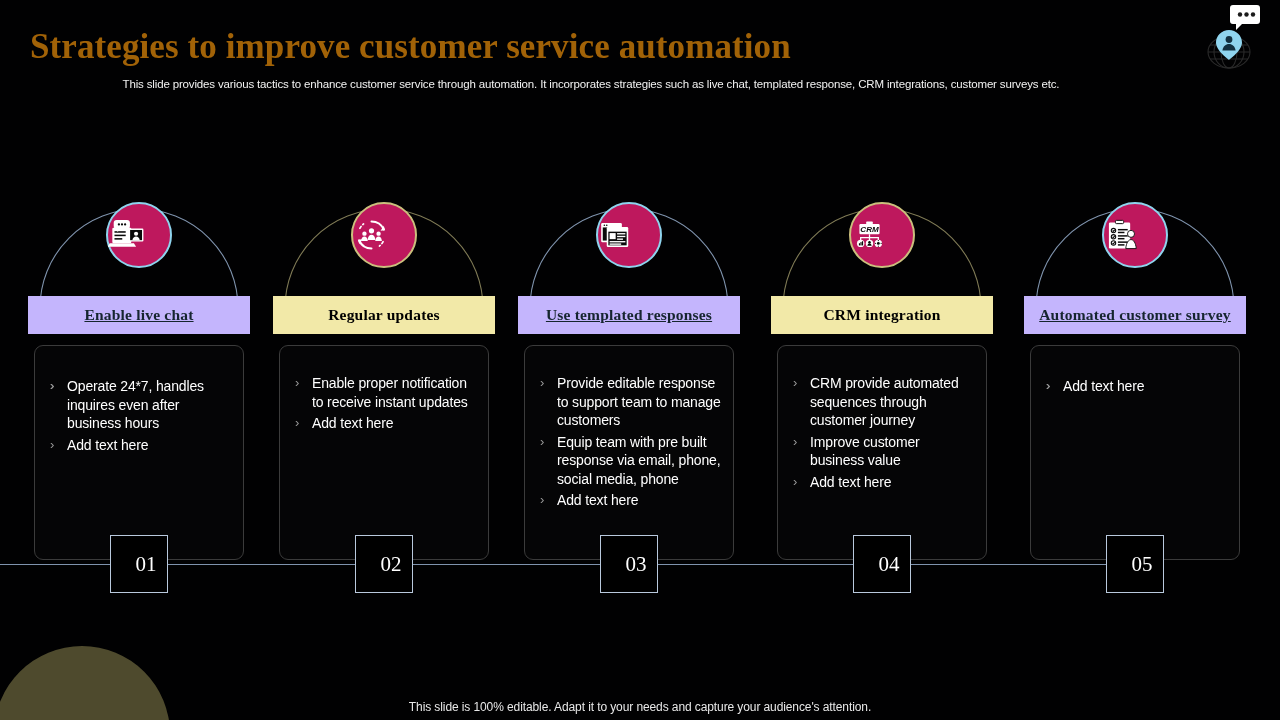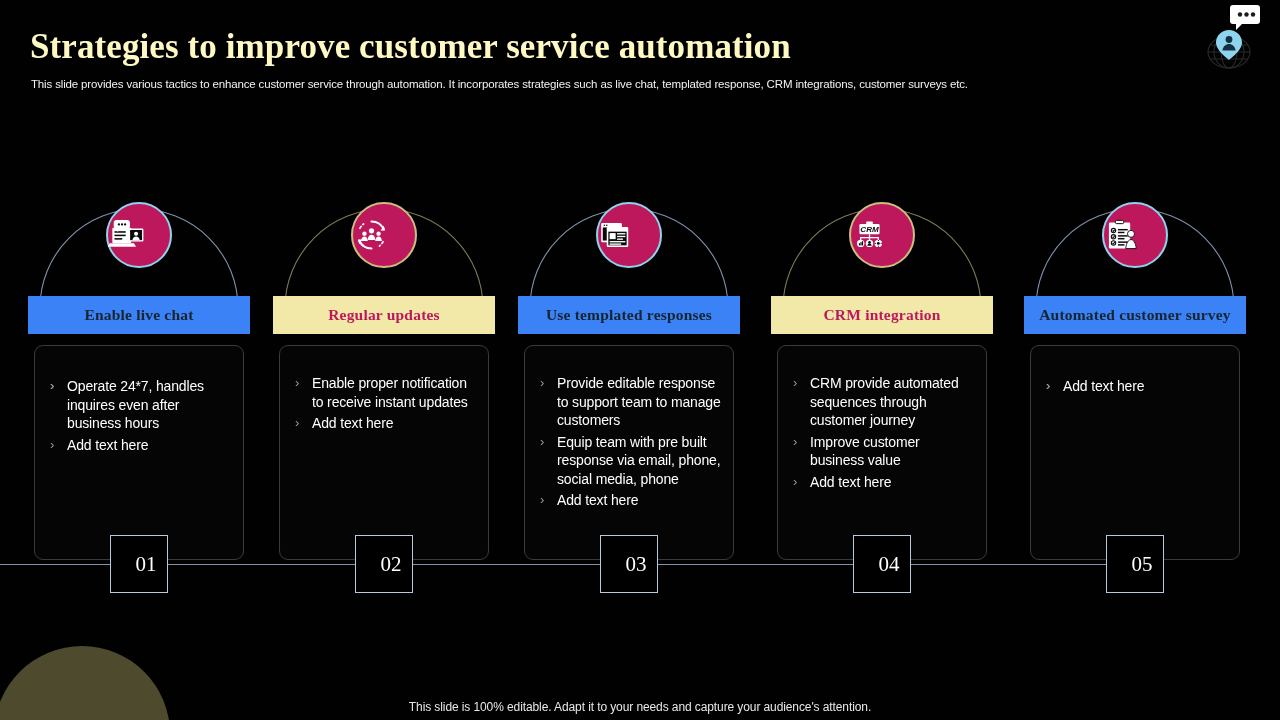--- a/index.html
+++ b/index.html
@@ -29,33 +29,34 @@
 
   
   .page-title {
     position: absolute;
     left: 30px; top: 26px;
     width: 1100px;
     font-family: "Liberation Serif", serif;
     font-weight: bold;
     font-size: 35px;
     line-height: 42px;
-    color: #fef9c3;
+    color: #a16207;
     letter-spacing: 0.1px;
     z-index: 5;
   }
   .page-subtitle {
     position: absolute;
     left: 31px; top: 77px;
     width: 1120px;
     font-size: 11.5px;
     line-height: 15px;
     color: #f2f2f2;
     letter-spacing: -0.15px;
     z-index: 5;
+    text-align: center;
   }
 
   
   .logo {
     position: absolute;
     right: 18px; top: 2px;
     width: 62px; height: 70px;
     z-index: 6;
   }
 
@@ -103,22 +104,22 @@
     left: 0; top: 106px;
     width: 222px; height: 38px;
     display: flex; align-items: center; justify-content: center;
     font-family: "Liberation Serif", serif;
     font-weight: bold;
     font-size: 15.5px;
     letter-spacing: 0.2px;
     z-index: 3;
     white-space: nowrap;
   }
-  .col.accent-blue .band { background: #3b82f6; color: #16252f; }
-  .col.accent-yellow .band { background: #f2e9a8; color: #be185d; }
+  .col.accent-blue .band { background: #c4b5fd; color: #16252f; text-decoration: underline; }
+  .col.accent-yellow .band { background: #f2e9a8; color: #000000; }
 
   
   .card {
     position: absolute;
     left: 6px; top: 155px;
     width: 210px; height: 215px;
     border: 1px solid #3b3b3b;
     border-radius: 9px;
     background: #050506;
     padding: 28px 10px 10px 10px;

